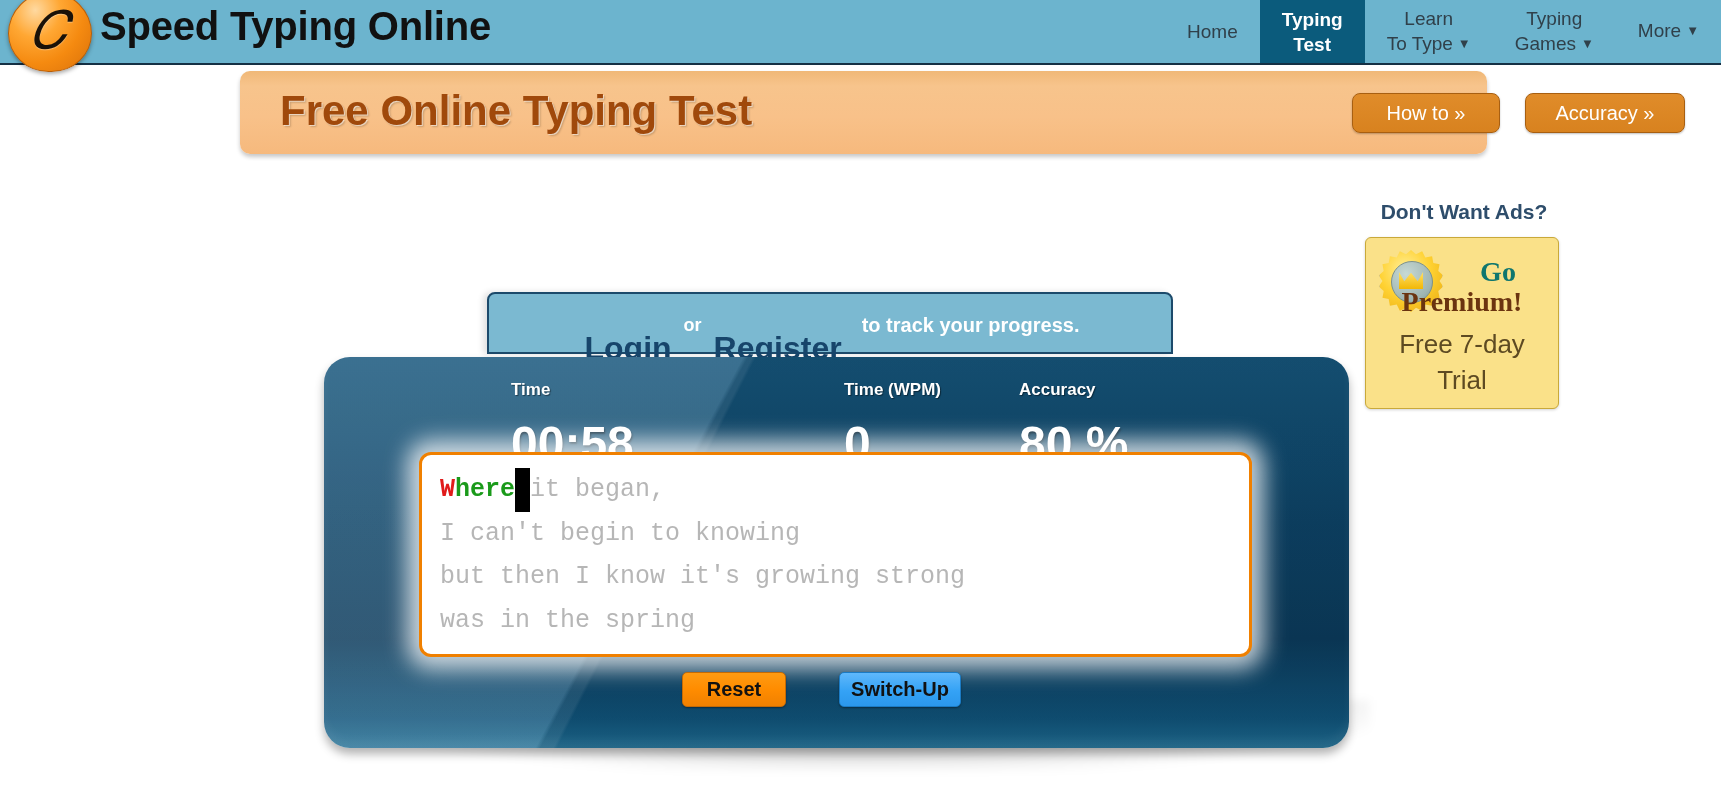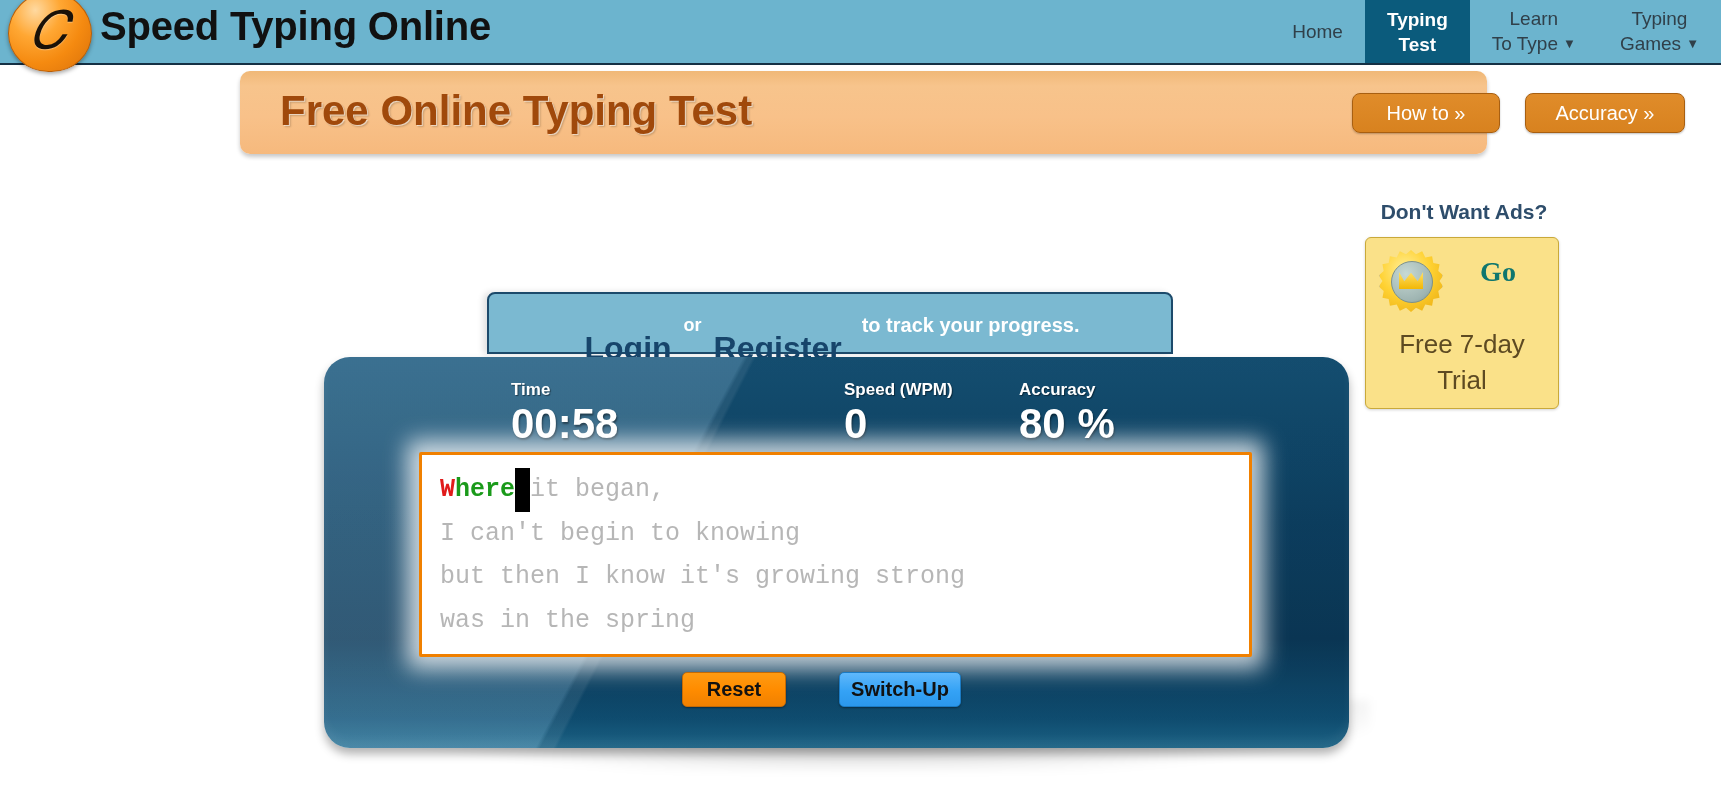--- a/index.html
+++ b/index.html
@@ -285,38 +285,38 @@
   }
   .stat { position: absolute; }
   .stat-label {
     font-size: 17px;
     font-weight: bold;
     color: #ffffff;
     text-shadow: 1px 1px 1px rgba(0,0,0,0.45);
     white-space: nowrap;
   }
   .stat-value {
-    margin-top: 0;
-    font-size: 42px;
+    margin-top: 16px;
+    font-size: 48px;
     font-weight: bold;
     color: #ffffff;
     text-shadow: 1px 2px 2px rgba(0,0,0,0.45);
     white-space: nowrap;
   }
   #stat-time { left: 187px; top: 23px; }
   #stat-speed { left: 520px; top: 23px; }
   #stat-accuracy { left: 695px; top: 23px; }
 
   .typing-area {
     position: absolute;
     left: 95px; top: 95px;
     width: 833px; height: 205px;
     background: #ffffff;
     border: 3px solid #f08000;
-    border-radius: 2px;
+    border-radius: 12px;
     box-sizing: border-box;
     box-shadow: 0 0 22px 12px rgba(255,255,255,0.75);
     overflow: hidden;
     cursor: text;
   }
   .typing-text {
     position: absolute;
     left: 18px; top: 13px;
     width: 800px;
     font-family: "Liberation Mono", monospace;
@@ -384,37 +384,41 @@
       <span class="nav-line">Test</span>
     </div>
     <div class="nav-item">
       <span class="nav-line">Learn</span>
       <span class="nav-line"><span>To Type</span><span class="caret">▼</span></span>
     </div>
     <div class="nav-item">
       <span class="nav-line">Typing</span>
       <span class="nav-line"><span>Games</span><span class="caret">▼</span></span>
     </div>
+    <div class="nav-item">
+      <span class="nav-line"><span>More</span><span class="caret">▼</span></span>
+    </div>
   </div>
 </div>
 
 <div class="banner">
   <div class="banner-title">Free Online Typing Test</div>
   <div class="banner-btn" id="howto-btn">How to »</div>
   <div class="banner-btn" id="features-btn">Accuracy »</div>
 </div>
 
 <div class="ad-heading">Don't Want Ads?</div>
 <div class="ad-box">
   <div class="medal">
     <div class="medal-star"></div>
     <div class="medal-disc"></div>
     <div class="crown"></div>
   </div>
   <div class="ad-go">Go</div>
+  <div class="ad-premium">Premium!</div>
   <div class="ad-trial">Free 7-day Trial</div>
 </div>
 
 <div class="login-bar">
   <div class="login-line">
     <span class="login-link">Login</span>
     <span class="login-or">or</span>
     <span class="login-link">Register</span>
     <span class="login-tail">to track your progress.</span>
   </div>
@@ -423,21 +427,21 @@
 <div class="panel-shadow"></div>
 <div class="panel">
   <div class="panel-sheen"></div>
 
   <div class="stats">
     <div class="stat" id="stat-time">
       <div class="stat-label">Time</div>
       <div class="stat-value">00:58</div>
     </div>
     <div class="stat" id="stat-speed">
-      <div class="stat-label">Speed (WPM)</div>
+      <div class="stat-label">Time (WPM)</div>
       <div class="stat-value">0</div>
     </div>
     <div class="stat" id="stat-accuracy">
       <div class="stat-label">Accuracy</div>
       <div class="stat-value">80 %</div>
     </div>
   </div>
 
   <div class="typing-area">
     <div class="typing-text"><span class="tw-wrong">W</span><span class="tw-right">here</span><span class="tw-cursor"> </span><span>it began,</span>

